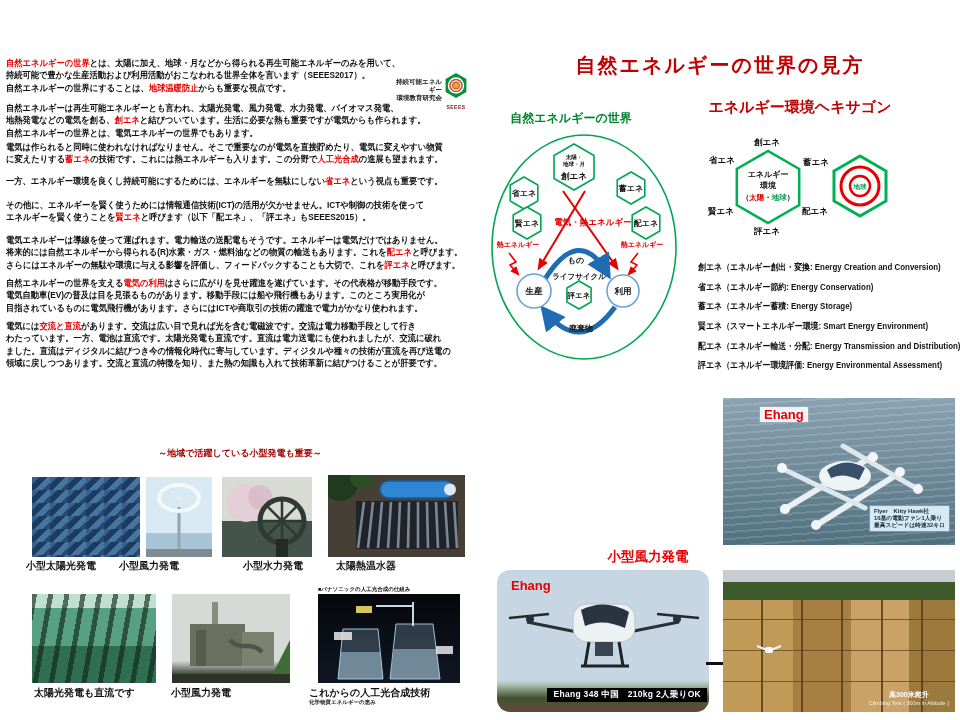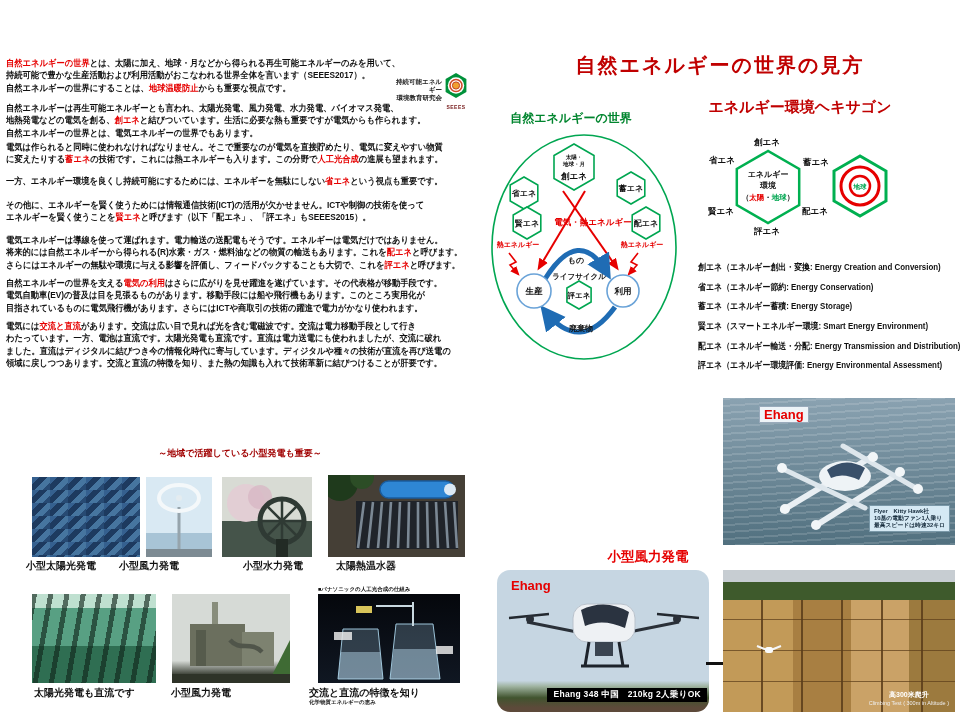--- a/index.html
+++ b/index.html
@@ -134,21 +134,21 @@
       <path d="M76,55 L118,55 L122,85 L72,85 Z" fill="rgba(190,225,245,.45)"></path>
       <path d="M95,8 L95,32 M58,12 L95,12" stroke="#c8d8e0" stroke-width="2" fill="none"></path>
       <rect x="38" y="12" width="16" height="7" fill="#d8c45a"></rect>
       <rect x="16" y="38" width="18" height="8" fill="#e8e8e8" opacity=".85"></rect>
       <rect x="118" y="52" width="17" height="8" fill="#e8e8e8" opacity=".85"></rect>
     </svg>
   </div>
 
   <div class="cap" style="left:34px;top:686px;width:120px;">太陽光発電も直流です</div>
   <div class="cap" style="left:171px;top:686px;width:120px;">小型風力発電</div>
-  <div class="cap" style="left:309px;top:686px;width:160px;">交流と直流の特徴を知り</div>
+  <div class="cap" style="left:309px;top:686px;width:160px;">これからの人工光合成技術</div>
   <div class="cap" style="left:309px;top:699px;width:160px;font-size:5.5px;color:#222;">化学物質エネルギーの恵み</div>
 
   <div class="abs ttl" style="left:480px;top:52px;width:480px;font-size:20px;letter-spacing:2px;">自然エネルギーの世界の見方</div>
 
   <svg class="abs" style="left:485px;top:105px;" width="200" height="265" viewBox="0 0 200 265">
     <defs>
       <marker id="ra" markerWidth="7" markerHeight="7" refX="4.5" refY="2.5" orient="auto">
         <path d="M0,0 L6,2.5 L0,5 Z" fill="#e60000"></path>
       </marker>
       <marker id="ba" markerWidth="6" markerHeight="6" refX="3.5" refY="2.5" orient="auto">

